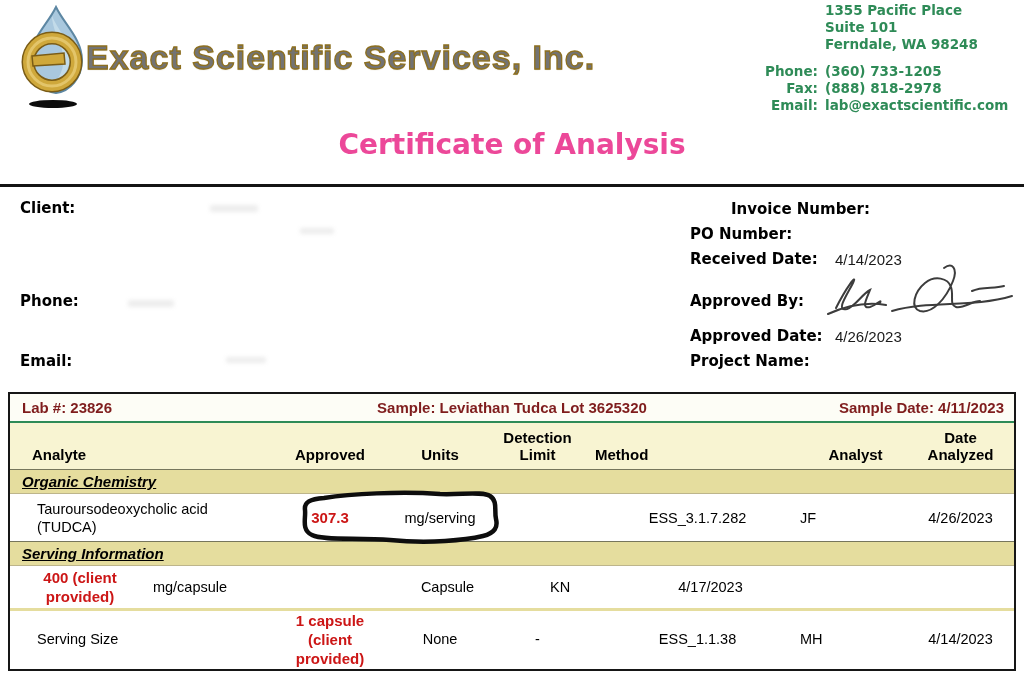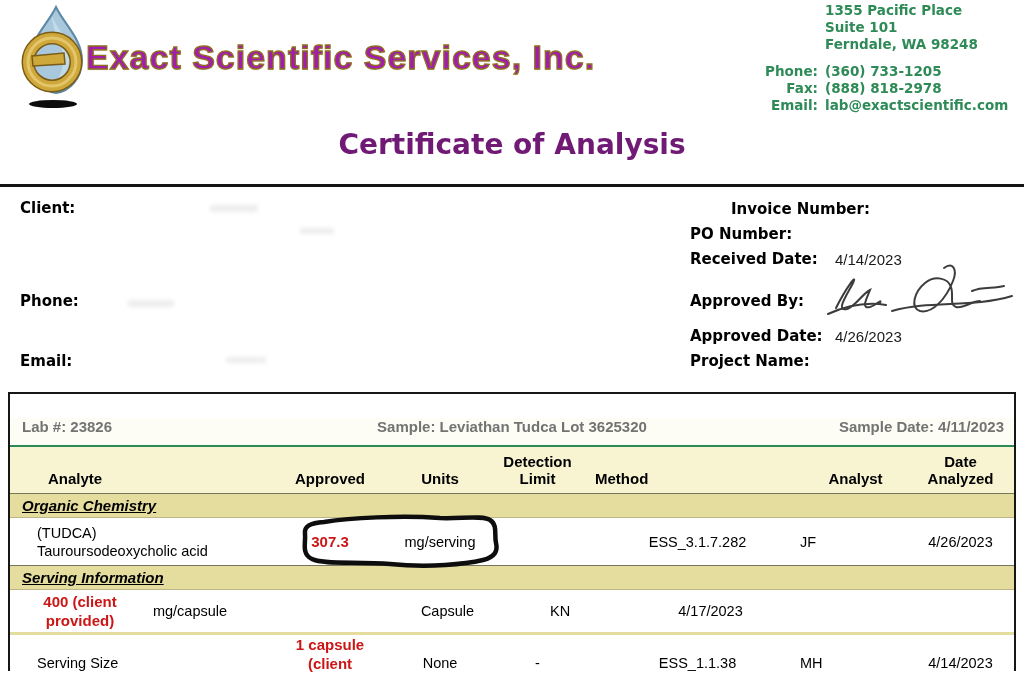--- a/index.html
+++ b/index.html
@@ -7,67 +7,67 @@
   .page {
     position:relative; width:1024px; height:675px; background:#ffffff;
     font-family:"Liberation Sans", sans-serif; color:#000; overflow:hidden;
   }
   
   .logo { position:absolute; left:12px; top:4px; width:88px; height:106px; }
   .company-name {
     position:absolute; left:86px; top:38px;
     font-family:"Liberation Sans", sans-serif;
     font-size:34px; font-weight:bold; letter-spacing:1px;
-    color:#a21caf; -webkit-text-stroke:1.3px #8d6f1e;
+    color:#737373; -webkit-text-stroke:1.3px #8d6f1e;
     text-shadow:0 1px 1px rgba(120,95,20,.4);
     white-space:nowrap;
   }
   .addr-block {
     position:absolute; left:825px; top:2px;
     font-family:"DejaVu Sans", sans-serif;
     font-weight:bold; font-size:13.5px; line-height:17px; color:#2e8b57;
   }
   .contact-block { position:absolute; left:640px; top:63px;
     font-family:"DejaVu Sans", sans-serif; font-weight:bold; font-size:13.5px;
     line-height:17px; color:#2e8b57; }
   .contact-row { display:flex; }
   .contact-label { width:178px; text-align:right; margin-right:7px; }
   
   .doc-title {
     position:absolute; left:0; top:128px; width:1024px; text-align:center;
     font-family:"DejaVu Sans", sans-serif;
-    font-size:28px; font-weight:bold; color:#701a75;
+    font-size:28px; font-weight:bold; color:#ec4899;
   }
   .title-rule { position:absolute; left:0; top:184px; width:1024px; height:3px; background:#141414; }
   
   .ilabel {
     position:absolute; font-family:"DejaVu Sans", sans-serif;
     font-weight:bold; font-size:15px; color:#000; white-space:nowrap;
   }
   .ivalue { position:absolute; font-size:15px; color:#1a1a1a; white-space:nowrap; }
   .smudge { position:absolute; background:#9a9a9a; opacity:.18; filter:blur(2px); border-radius:2px; }
   .signature { position:absolute; left:822px; top:256px; width:198px; height:74px; }
   
   .t-outer {
     position:absolute; left:8px; top:392px; width:1008px; height:279px;
     border:2px solid #161616; background:#fff; font-size:14.5px;
   }
   .lab-band {
-    height:29px; display:flex; align-items:flex-start;
+    height:29px; display:flex; align-items:center;
     background:#fdfdf6; border-bottom:2px solid #2e8b57;
-    color:#737373; font-weight:bold; font-size:15px;margin-top:24px;
+    color:#7f1d1d; font-weight:bold; font-size:15px;
   }
   .lab-cell { width:300px; padding-left:12px; }
   .sample-cell { flex:1; text-align:center; }
   .sampledate-cell { width:300px; text-align:right; padding-right:10px; }
   .head-band {
     height:46px; background:#f8f4d2; display:flex; align-items:flex-end;
     padding-bottom:6px; font-weight:bold; font-size:15px; line-height:17px;
   }
-  .col-analyte  { width:250px; padding-left:38px; text-align:left; }
+  .col-analyte  { width:250px; padding-left:22px; text-align:left; }
   .col-results  { width:140px; text-align:center; }
   .col-units    { width:80px;  text-align:center; }
   .col-det      { width:115px; text-align:center; }
   .col-method   { width:205px; text-align:left; }
   .col-analyst  { width:111px; text-align:center; }
   .col-date     { width:99px;  text-align:center; }
   .two-line span { display:block; }
   .section-band {
     height:25px; background:#e5dd9e; display:flex; align-items:center;
     border-top:1px solid #76765c; border-bottom:1px solid #bdb58b;font-style:italic;
@@ -184,22 +184,22 @@
         <span>Analyzed</span>
       </div>
     </div>
 
     <div class="section-band">
       <span class="sec-label">Organic Chemistry</span>
     </div>
 
     <div class="data-row row-tudca">
       <div class="cell-analyte">
+        <span>Tauroursodeoxycholic acid</span>
         <span>(TUDCA)</span>
-        <span>Tauroursodeoxycholic acid</span>
       </div>
       <div class="cell-results">
         <span>307.3</span>
       </div>
       <div class="cell-units">mg/serving</div>
       <div class="cell-det"></div>
       <div class="cell-method">ESS_3.1.7.282</div>
       <div class="cell-analyst">JF</div>
       <div class="cell-date">4/26/2023</div>
       <svg class="circle-annotation" viewBox="0 0 214 61">

